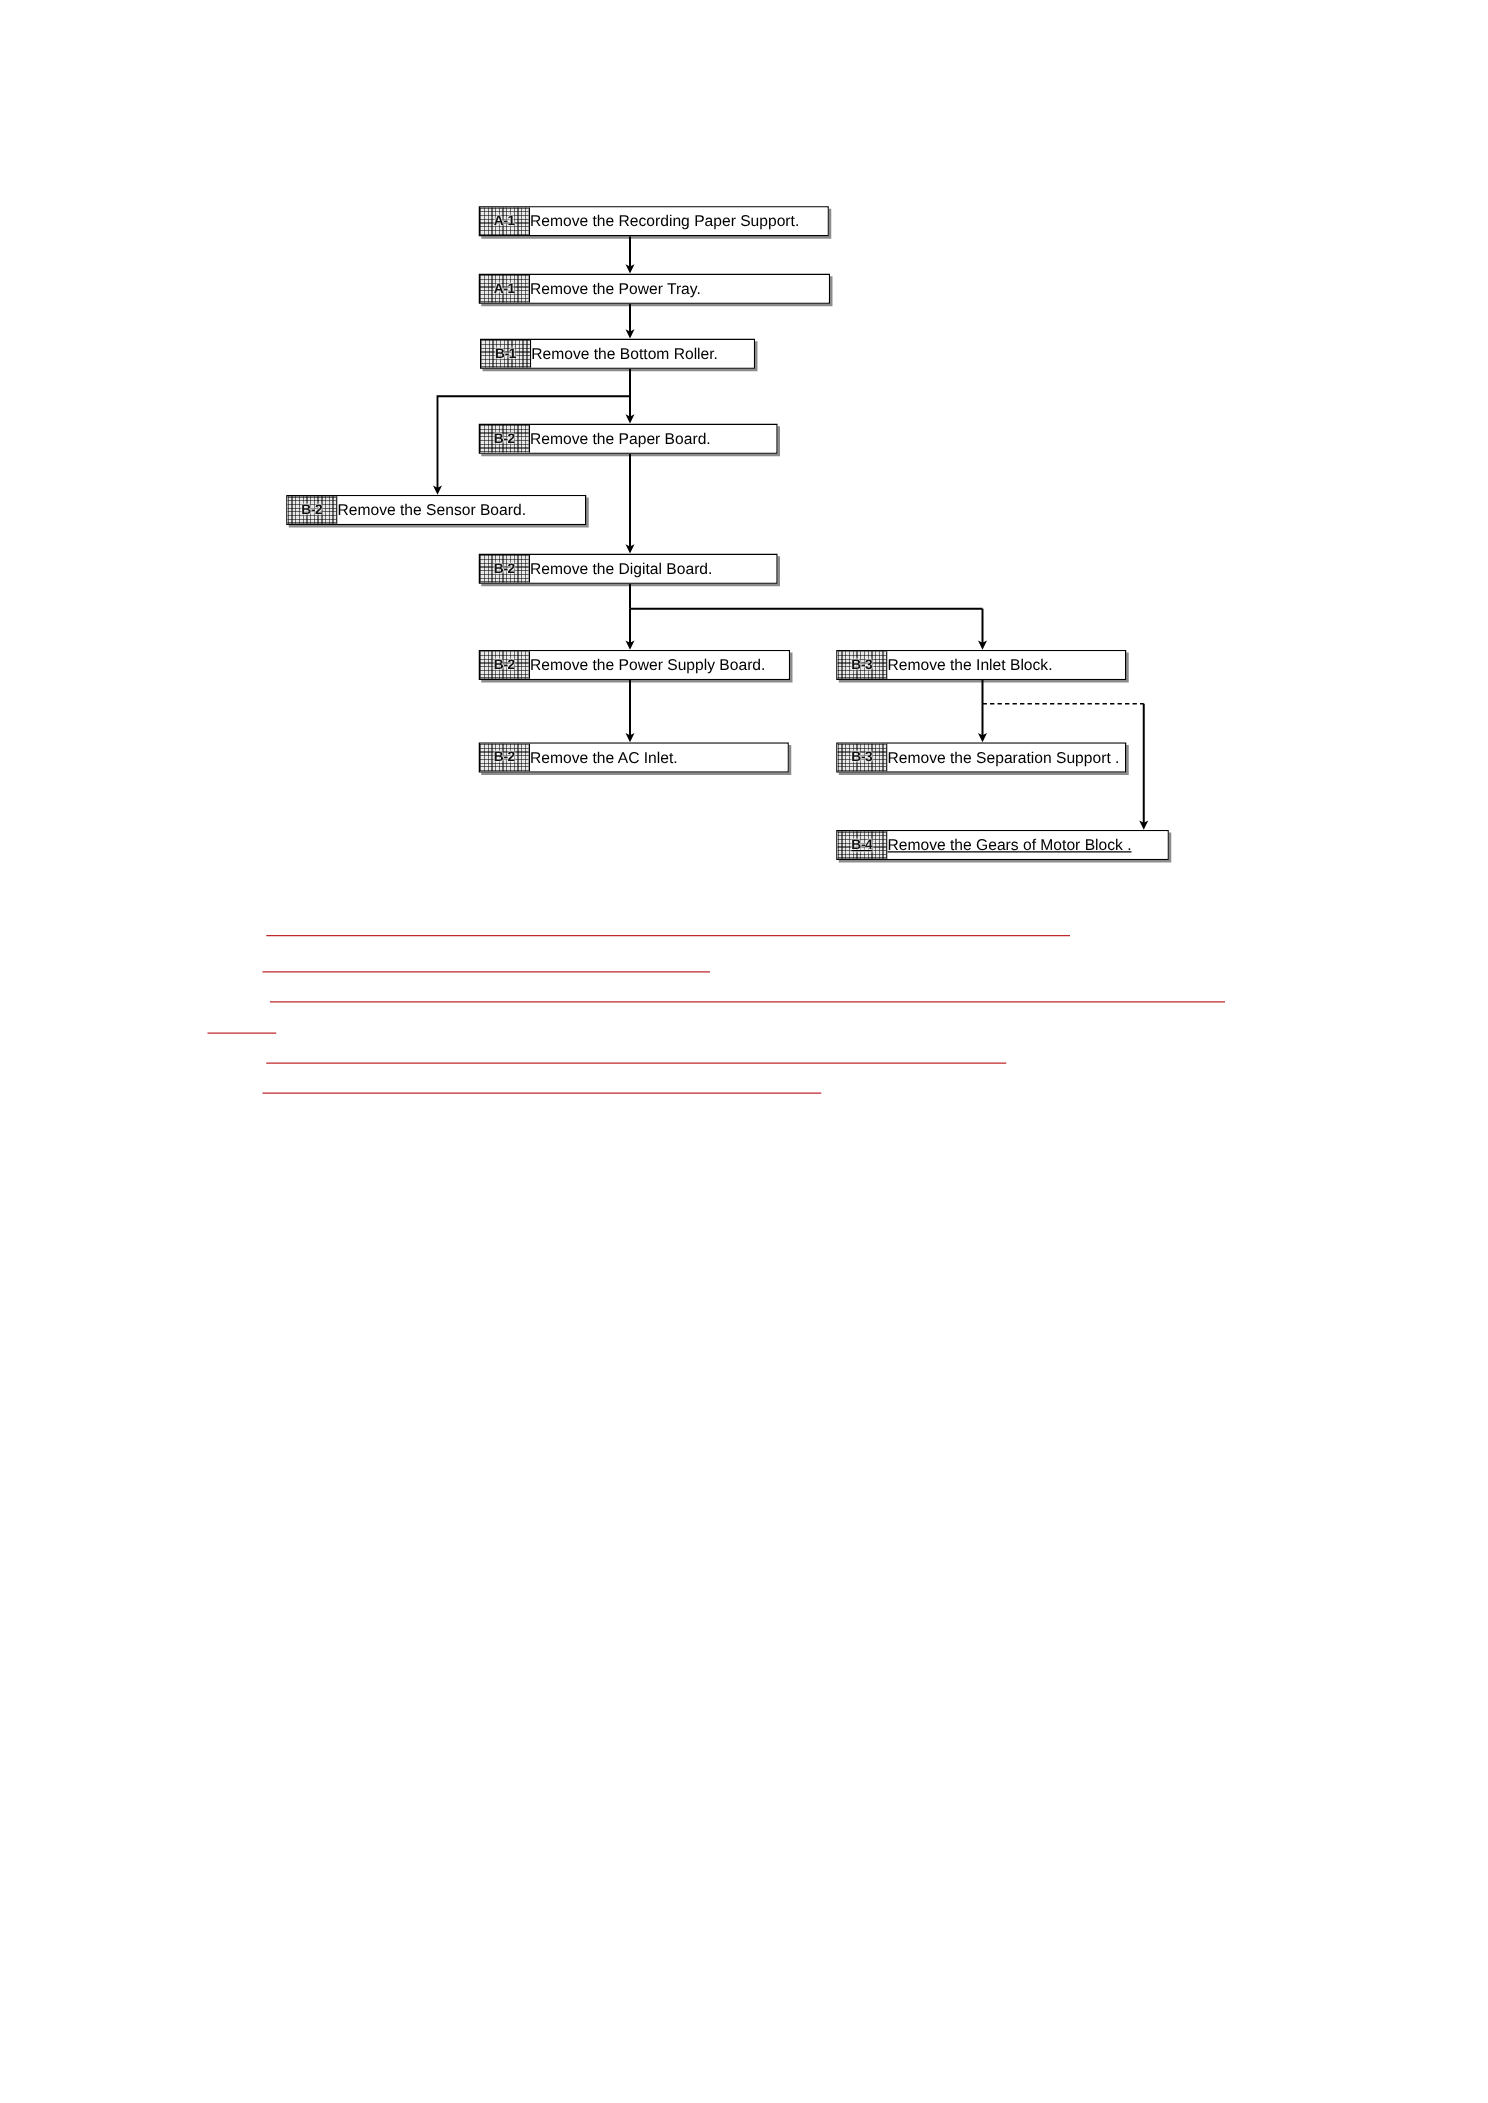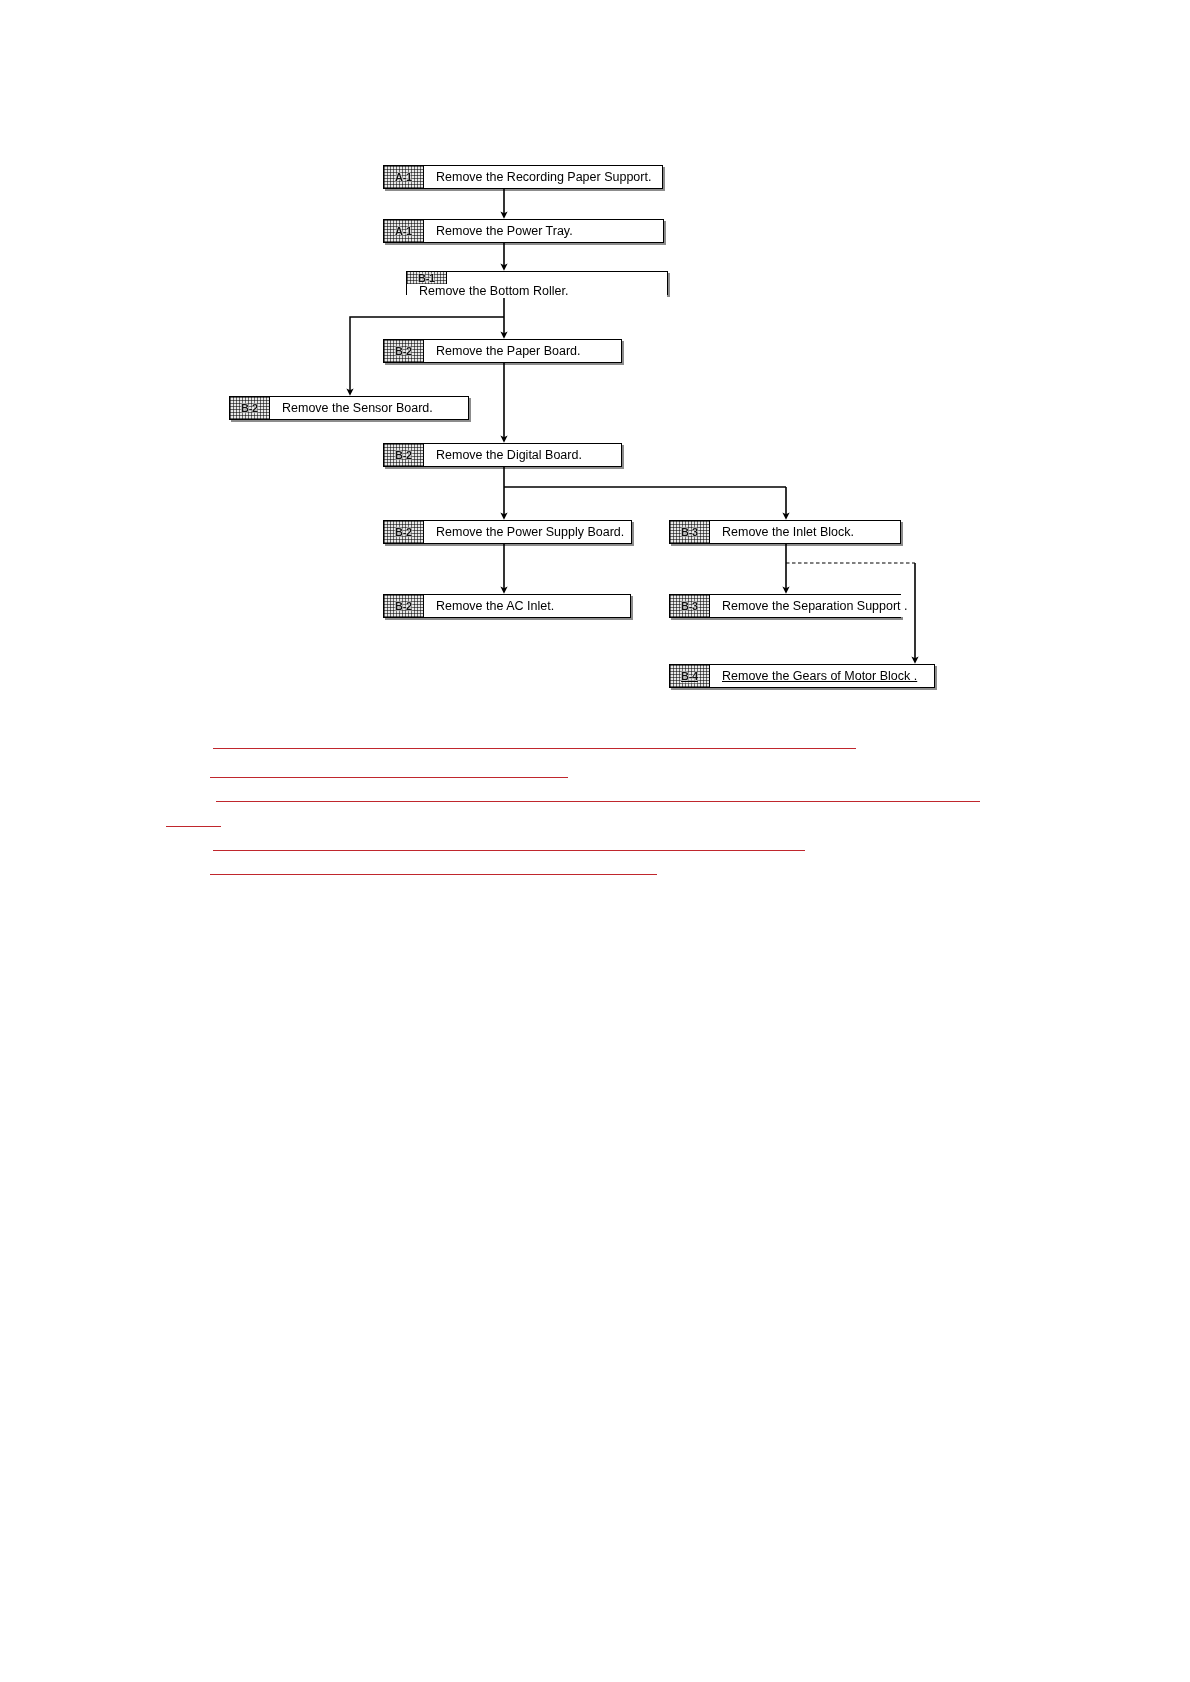--- a/index.html
+++ b/index.html
@@ -44,20 +44,21 @@
   
   .node {
     position: absolute;
     display: flex;
     align-items: stretch;
     height: 24px;
     background: #ffffff;
     border: 1.3px solid #000000;
     box-sizing: border-box;
     box-shadow: 2px 2px 0 0 rgba(0,0,0,0.45);
+    justify-content: center;
   }
 
   .node .code {
     flex: 0 0 auto;
     width: 40px;
     border-right: 1.3px solid #000000;
     box-sizing: border-box;
     display: flex;
     align-items: center;
     justify-content: center;
@@ -70,21 +71,21 @@
     background-image:
       repeating-linear-gradient(0deg,   rgba(0,0,0,0.55) 0px, rgba(0,0,0,0.55) 1px, rgba(0,0,0,0) 1px, rgba(0,0,0,0) 3px),
       repeating-linear-gradient(90deg,  rgba(0,0,0,0.55) 0px, rgba(0,0,0,0.55) 1px, rgba(0,0,0,0) 1px, rgba(0,0,0,0) 3px);
     text-shadow: 0 0 2px #ffffff, 0 0 2px #ffffff, 0 0 1px #ffffff;
   }
 
   .node .label {
     flex: 1 1 auto;
     display: flex;
     align-items: center;
-    padding-left: 12px;
+    padding-left: 0;
     font-size: 12.5px;
     color: #000000;
     white-space: nowrap;
     background: #ffffff;
   }
 
   
   .redline {
     position: absolute;
     height: 0;
@@ -137,21 +138,21 @@
     <div class="node" style="left:383px; top:165px; width:280px;">
       <div class="code">A-1</div>
       <div class="label">Remove the Recording Paper Support.</div>
     </div>
 
     <div class="node" style="left:383px; top:219px; width:281px;">
       <div class="code">A-1</div>
       <div class="label">Remove the Power Tray.</div>
     </div>
 
-    <div class="node" style="left:406px; top:271px; width:262px;flex-direction:column;">
+    <div class="node" style="left:384px; top:271px; width:220px;">
       <div class="code">B-1</div>
       <div class="label">Remove the Bottom Roller.</div>
     </div>
 
     <div class="node" style="left:383px; top:339px; width:239px;">
       <div class="code">B-2</div>
       <div class="label">Remove the Paper Board.</div>
     </div>
 
     <div class="node" style="left:229px; top:396px; width:240px;">

